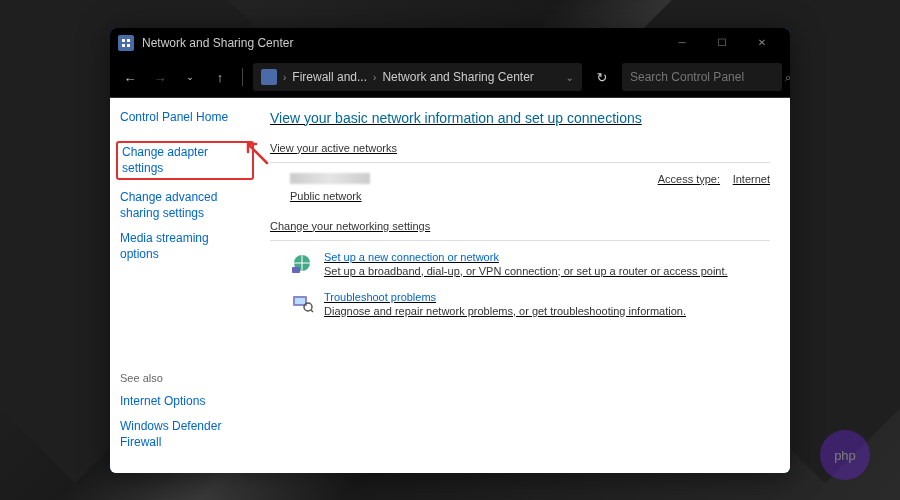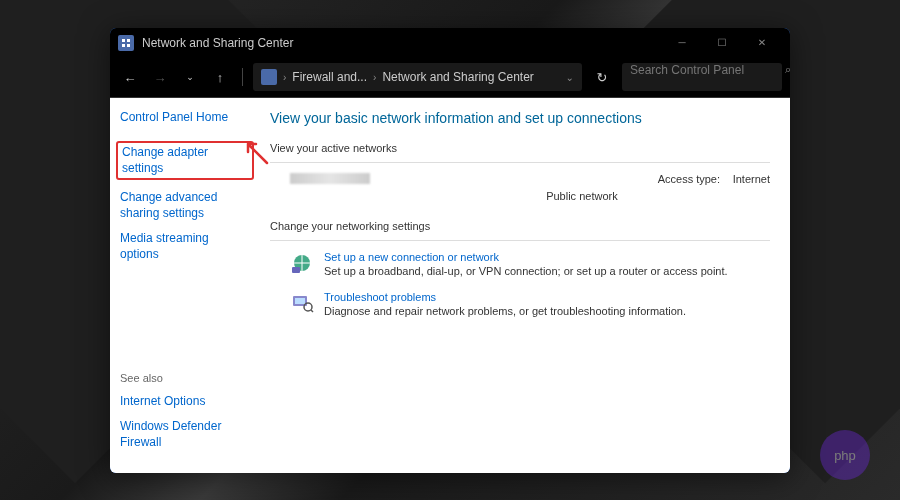--- a/index.html
+++ b/index.html
@@ -13,37 +13,37 @@
     .window-controls { margin-left: auto; display: flex; gap: 0; }
     .wc-btn { width: 40px; height: 30px; display: flex; align-items: center; justify-content: center; color: #888; font-size: 10px; cursor: pointer; }
     .navbar { height: 40px; background: #000; display: flex; align-items: center; padding: 0 8px; gap: 6px; border-bottom: 1px solid #333; }
     .nav-btn { width: 24px; height: 24px; display: flex; align-items: center; justify-content: center; color: #ccc; cursor: pointer; font-size: 13px; }
     .nav-btn.disabled { color: #555; }
     .nav-sep { width: 1px; height: 18px; background: #444; margin: 0 4px; }
     .breadcrumb { display: flex; align-items: center; gap: 6px; color: #ccc; font-size: 12px; flex: 1; background: #1a1a1a; height: 28px; padding: 0 8px; border-radius: 3px; }
     .bc-icon { width: 16px; height: 16px; background: #4a6aa8; border-radius: 2px; }
     .bc-chev { color: #888; font-size: 10px; }
     .refresh-btn { width: 28px; height: 28px; display: flex; align-items: center; justify-content: center; color: #ccc; font-size: 13px; }
-    .search { width: 160px; height: 28px; background: #1a1a1a; border-radius: 3px; display: flex; align-items: flex-start; padding: 0 8px; }
+    .search { width: 160px; height: 28px; background: #1a1a1a; border-radius: 3px; display: flex; align-items: center; padding: 0 8px; }
     .search input { background: none; border: none; color: #ccc; font-size: 12px; flex: 1; outline: none; }
     .search-icon { color: #888; font-size: 11px; }
     .content { flex: 1; background: #fff; display: flex; }
     .sidebar { width: 150px; padding: 12px 10px; display: flex; flex-direction: column; }
     .sidebar-link { color: #0066cc; font-size: 12px; margin-bottom: 10px; cursor: pointer; line-height: 1.3; }
     .sidebar-link.home { margin-bottom: 16px; }
     .sidebar-link.highlighted { border: 2px solid #e03030; border-radius: 3px; padding: 2px 4px; margin-left: -4px; margin-right: -4px; }
     .see-also { margin-top: auto; font-size: 11px; color: #666; margin-bottom: 10px; }
-    .main { flex: 1; padding: 12px 20px 12px 10px; }
+    .main { flex: 1; padding: 12px 20px 12px 10px; text-decoration: underline; }
     .page-title { color: #006699; font-size: 14px; font-weight: normal; margin-bottom: 14px; }
     .section-label { font-size: 11px; color: #333; margin-bottom: 8px; margin-top: 16px; }
     .section-divider { height: 1px; background: #ddd; margin-bottom: 10px; }
     .network-info { display: flex; gap: 40px; margin-bottom: 18px; padding-left: 20px; }
     .net-left { flex: 1; }
     .net-name-blur { width: 80px; height: 11px; background: linear-gradient(90deg, #ccc, #e5e5e5, #ccc); filter: blur(1px); margin-bottom: 6px; }
-    .net-type { font-size: 11px; color: #333; text-align: right; }
+    .net-type { font-size: 11px; color: #333; }
     .net-right { font-size: 11px; }
     .net-row { display: flex; align-items: flex-end; margin-bottom: 3px; }
     .net-label { color: #333; width: 75px; }
     .net-val { color: #333; }
     .signal-icon { display: inline-flex; gap: 1px; align-items: flex-end; margin-right: 4px; }
     .signal-bar { width: 2px; background: #4CAF50; }
     .sb1 { height: 3px; } .sb2 { height: 5px; } .sb3 { height: 7px; } .sb4 { height: 9px; }
     .conn-blur { width: 80px; height: 12px; background: #d8e8f0; display: inline-block; vertical-align: middle; }
     .setting-item { display: flex; gap: 10px; margin-bottom: 14px; padding-left: 20px; }
     .setting-icon { width: 24px; height: 24px; flex-shrink: 0; }

